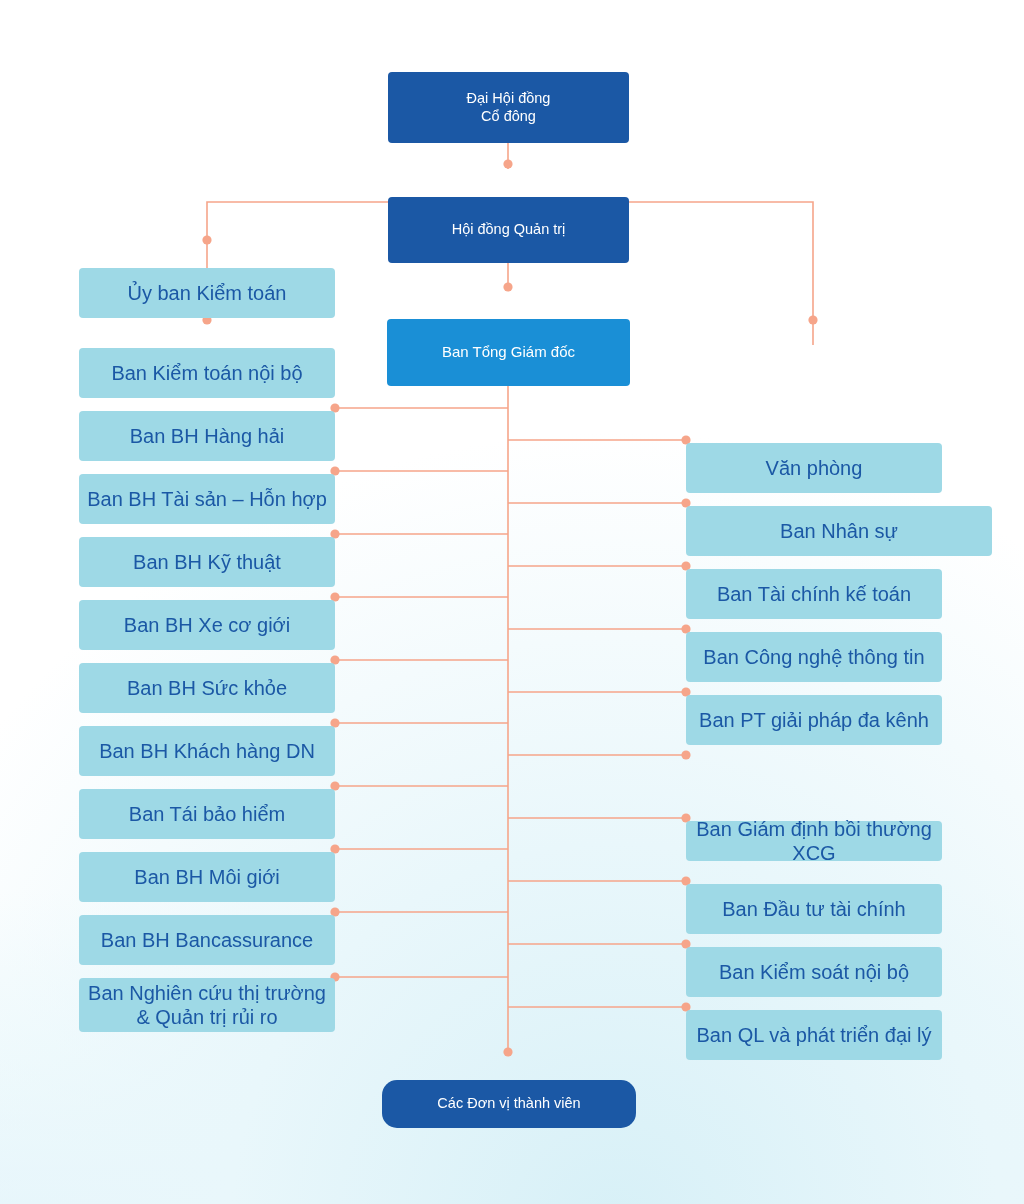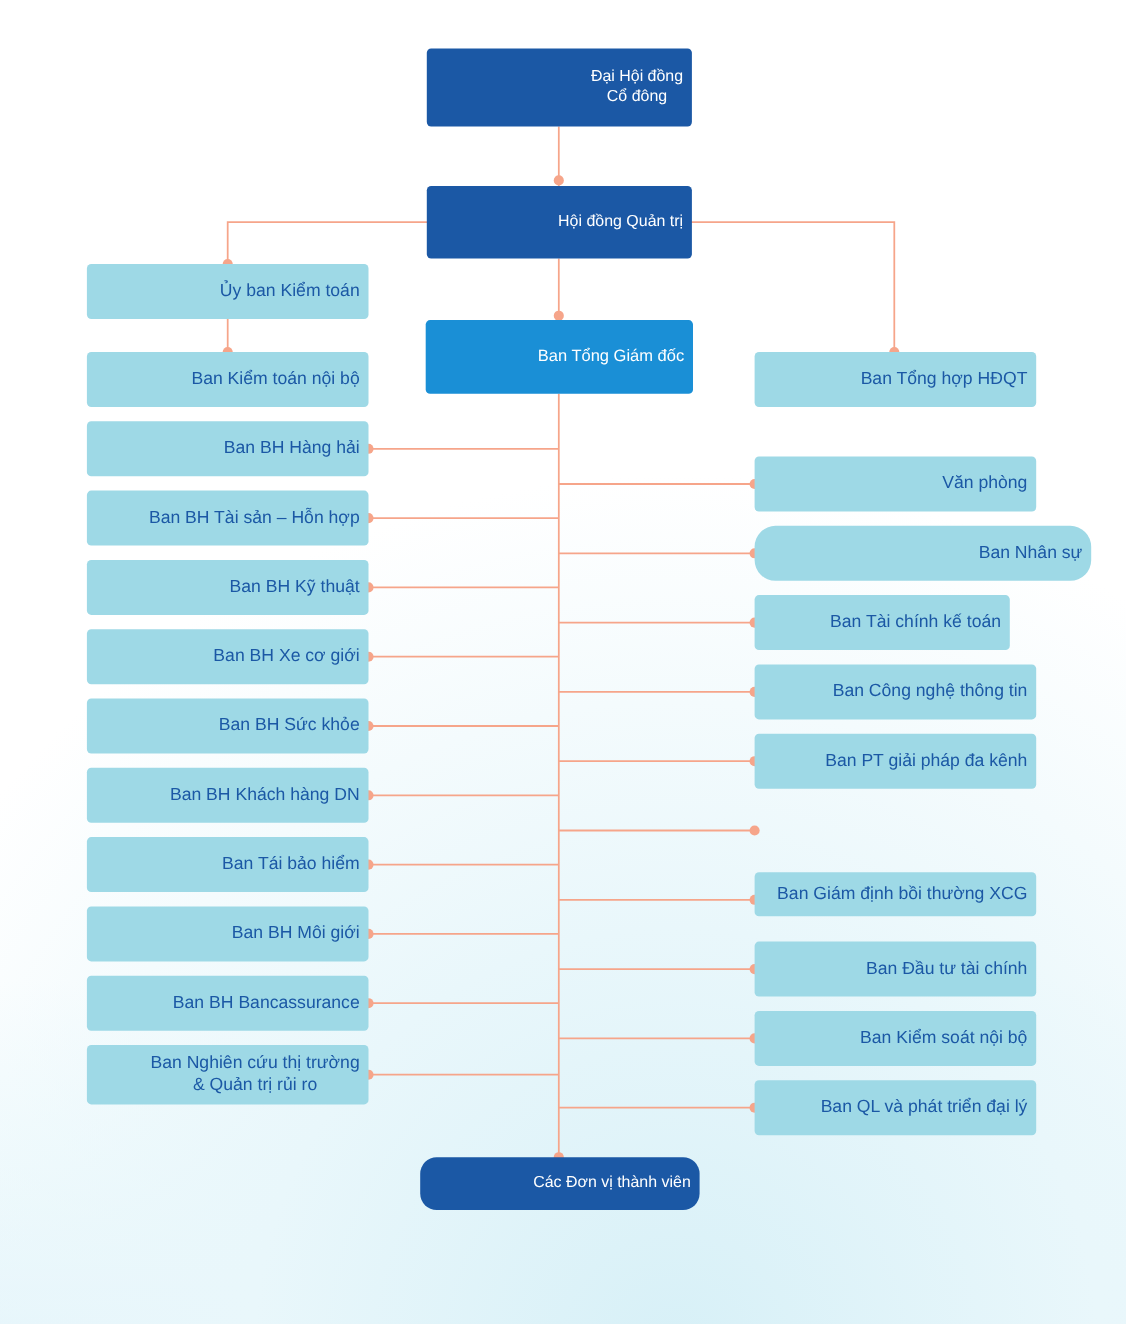--- a/index.html
+++ b/index.html
@@ -26,41 +26,42 @@
     left: 0;
     top: 0;
     width: 1024px;
     height: 1204px;
   }
   .node {
     position: absolute;
     box-sizing: border-box;
     display: flex;
     align-items: center;
-    justify-content: flex-end;
+    justify-content: center;
     text-align: center;
     border-radius: 4px;
     line-height: 1.22;
     padding: 2px 8px;
     white-space: pre-line;
+    margin-top: 28px;
   }
   .node.dark {
     background: #1b58a5;
     color: #ffffff;
     font-size: 14.5px;
   }
   .node.bright {
     background: #1a8fd6;
     color: #ffffff;
     font-size: 15px;
   }
   .node.light {
     background: #9ed9e6;
     color: #1b58a5;
-    font-size: 16px;
+    font-size: 20px;
   }
 </style>
 </head>
 <body>
 
 <div id="chart">
 
   <svg class="conn-layer" viewBox="0 0 1024 1204" xmlns="http://www.w3.org/2000/svg">
     <g stroke="#f6a58a" stroke-width="1.6" fill="none">
 
@@ -142,23 +143,20 @@
   </div>
 
   <div class="node light" style="left:79px; top:240px; width:256px; height:50px;">
     <span>Ủy ban Kiểm toán</span>
   </div>
 
   <div class="node light" style="left:79px; top:320px; width:256px; height:50px;">
     <span>Ban Kiểm toán nội bộ</span>
   </div>
 
-  <div class="node light" style="left:686px; top:320px; width:256px; height:50px;">
-    <span>Ban Tổng hợp HĐQT</span>
-  </div>
 
   <div class="node light" style="left:79px; top:383px; width:256px; height:50px;">
     <span>Ban BH Hàng hải</span>
   </div>
   <div class="node light" style="left:79px; top:446px; width:256px; height:50px;">
     <span>Ban BH Tài sản – Hỗn hợp</span>
   </div>
   <div class="node light" style="left:79px; top:509px; width:256px; height:50px;">
     <span>Ban BH Kỹ thuật</span>
   </div>
@@ -181,24 +179,24 @@
     <span>Ban BH Bancassurance</span>
   </div>
   <div class="node light" style="left:79px; top:950px; width:256px; height:54px;">
     <span>Ban Nghiên cứu thị trường
 &amp; Quản trị rủi ro</span>
   </div>
 
   <div class="node light" style="left:686px; top:415px; width:256px; height:50px;">
     <span>Văn phòng</span>
   </div>
-  <div class="node light" style="left:686px; top:478px; width:306px; height:50px;border-radius:19px;">
+  <div class="node light" style="left:686px; top:478px; width:306px; height:50px;">
     <span>Ban Nhân sự</span>
   </div>
-  <div class="node light" style="left:686px; top:541px; width:232px; height:50px;">
+  <div class="node light" style="left:686px; top:541px; width:256px; height:50px;">
     <span>Ban Tài chính kế toán</span>
   </div>
   <div class="node light" style="left:686px; top:604px; width:256px; height:50px;">
     <span>Ban Công nghệ thông tin</span>
   </div>
   <div class="node light" style="left:686px; top:667px; width:256px; height:50px;">
     <span>Ban PT giải pháp đa kênh</span>
   </div>
   <div class="node light" style="left:686px; top:793px; width:256px; height:40px;">
     <span>Ban Giám định bồi thường XCG</span>

